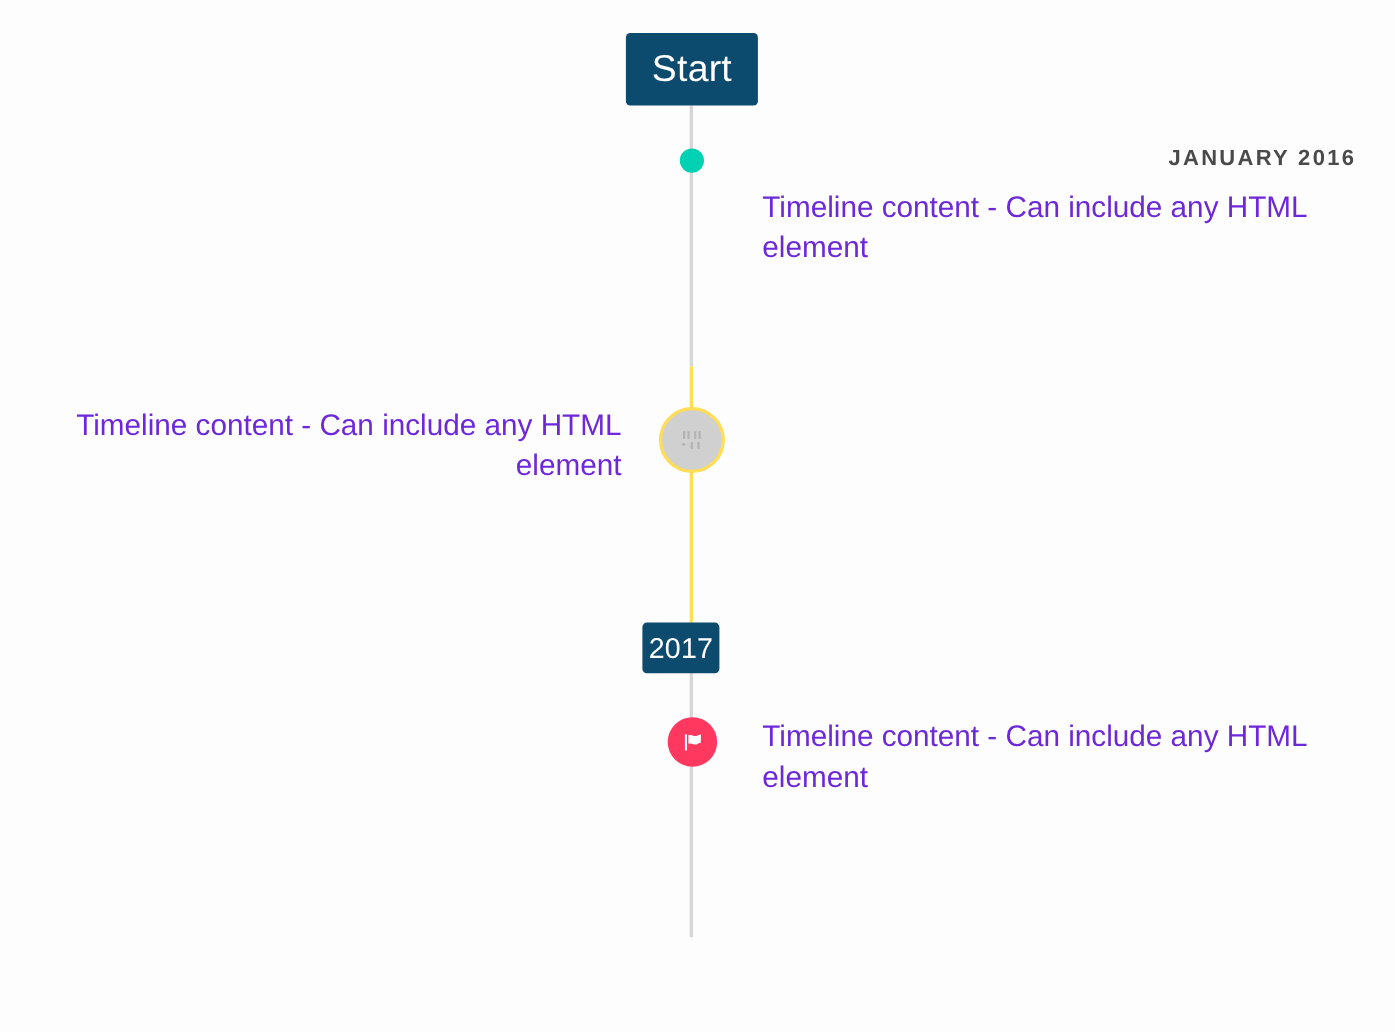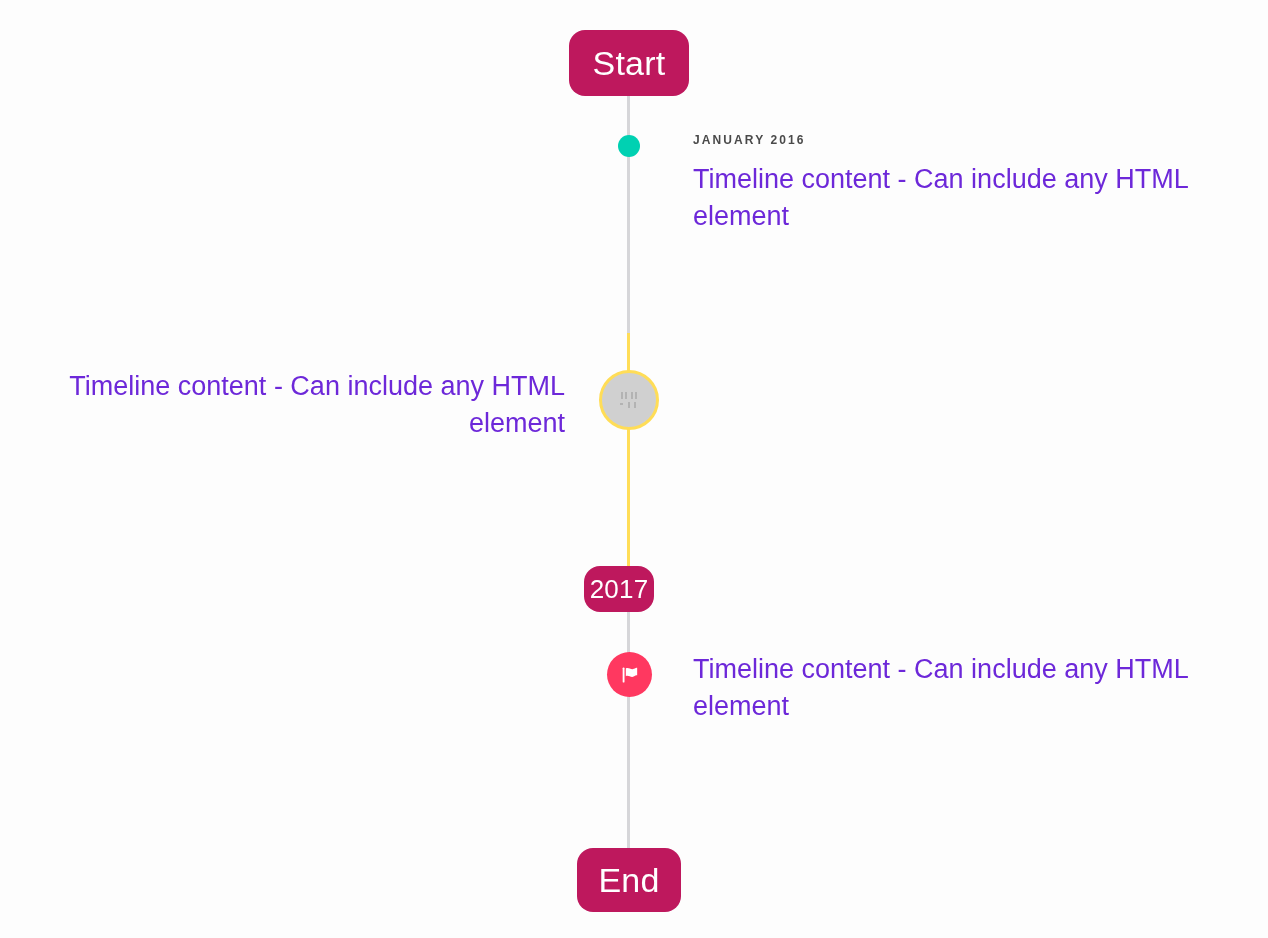--- a/index.html
+++ b/index.html
@@ -28,23 +28,23 @@
   .rail.rail-grey-top    { top: 96px;  height: 237px; }
   .rail.rail-yellow      { top: 333px; height: 233px; background: #ffdd57; }
   .rail.rail-grey-bottom { top: 612px; height: 240px; }
 
   
   .pill {
     position: absolute;
     display: flex;
     align-items: center;
     justify-content: center;
-    background: #be185d;
+    background: #0c4a6e;
     color: #ffffff;
-    border-radius: 16px;
+    border-radius: 4px;
     letter-spacing: 0.2px;
     z-index: 3;
     cursor: default;
     user-select: none;
   }
   .pill-start { left: 569px; top: 30px;  width: 120px; height: 66px; font-size: 34px; }
   .pill-year  { left: 584px; top: 566px; width: 70px;  height: 46px; font-size: 26px; }
   .pill-end   { left: 577px; top: 848px; width: 104px; height: 64px; font-size: 34px; }
 
   
@@ -92,27 +92,28 @@
     left: 607px; top: 652px;
     width: 45px; height: 45px;
     background: #ff3860;
   }
   .flag-glyph { width: 22px; height: 20px; display: block; }
 
   
   .entry { position: absolute; }
 
   .entry-heading {
-    font-size: 12px;
+    font-size: 20px;
     font-weight: bold;
     letter-spacing: 2.1px;
     color: #4a4a4a;
     text-transform: uppercase;
     margin-bottom: 14px;
     white-space: nowrap;
+    text-align: right;
   }
 
   .entry-body {
     font-size: 27px;
     line-height: 1.38;
     color: #6d28d9;
     font-weight: 400;
   }
 
   .entry-right { left: 693px; width: 540px; text-align: left; }
@@ -162,15 +163,14 @@
     <svg class="flag-glyph" viewBox="0 0 24 24">
       <rect x="3.2" y="3" width="2.2" height="18" rx="1" fill="#ffffff"></rect>
       <path d="M7 4.2 C10 2.4 13.4 6.2 16.6 4.6 C18.4 3.7 19.6 3.2 20.6 3.2 L20.6 12.4 C19.2 12.4 18.1 13.1 16.4 13.9 C13.2 15.4 10 11.8 7 13.4 Z" fill="#ffffff"></path>
     </svg>
   </div>
 
   <div class="entry entry-right entry-mar">
     <div class="entry-body">Timeline content - Can include any HTML element</div>
   </div>
 
-  <div class="pill pill-end">End</div>
 
 </div>
 
 </body></html>

